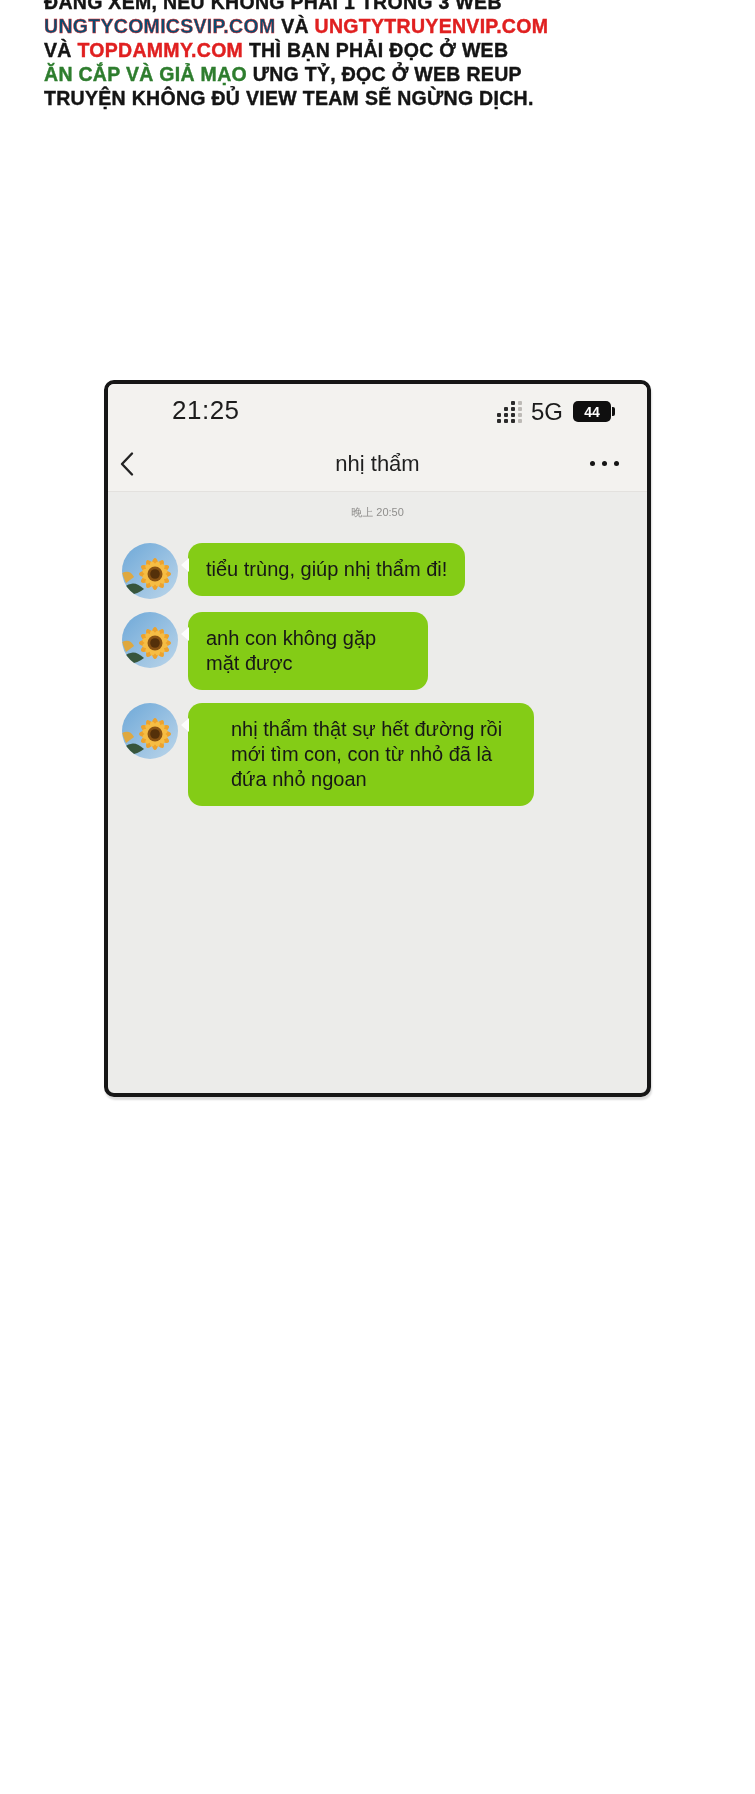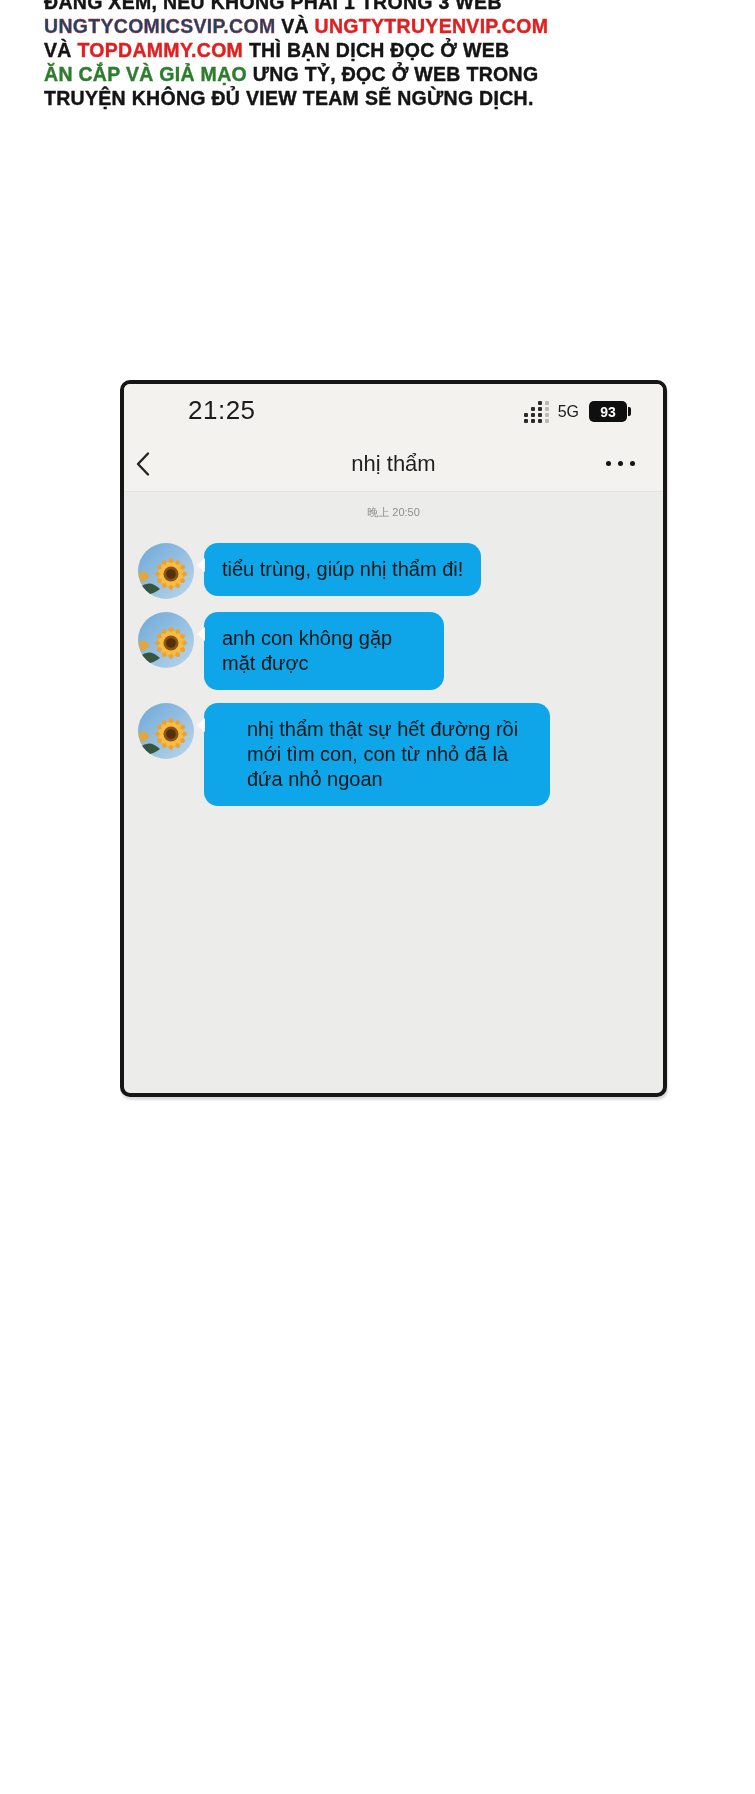--- a/index.html
+++ b/index.html
@@ -10,69 +10,69 @@
   .warning{position:absolute;left:44px;top:-10px;width:660px;
            font-family:"Liberation Sans",sans-serif;font-weight:700;
            font-size:19.5px;line-height:24px;letter-spacing:.3px;color:#141414;
            -webkit-text-stroke:.4px #141414;}
   .warning .wline{white-space:nowrap;}
 
   
   .phone{position:absolute;left:104px;top:380px;width:547px;height:717px;
          box-sizing:border-box;border:4px solid #161616;border-radius:10px;
          background:#ececе9;background-color:#ececea;overflow:hidden;
-         box-shadow:1px 3px 2px rgba(0,0,0,.14);margin-left:16px;}
+         box-shadow:1px 3px 2px rgba(0,0,0,.14);}
 
   .statusbar{height:53px;background:#f3f2ef;display:flex;align-items:center;
              padding:0 36px 0 64px;box-sizing:border-box;}
   .time{font-size:26px;color:#1c1c1c;letter-spacing:.5px;}
   .sb-spacer{flex:1;}
   .signal{display:flex;align-items:flex-end;gap:3px;height:20px;margin-right:9px;margin-top:4px;}
   .signal .col{display:flex;flex-direction:column;gap:2px;}
   .signal .dot{width:4px;height:4px;background:#2b2b2b;border-radius:1px;}
   .signal .col.off .dot{background:#bdbab6;}
-  .net{font-size:16px;color:#1c1c1c;margin-right:10px;margin-top:2px;}
+  .net{font-size:24px;color:#1c1c1c;margin-right:10px;margin-top:2px;}
   .battery{position:relative;width:38px;height:21px;background:#0f0f0f;border-radius:5px;
            color:#fff;font-size:14px;font-weight:700;display:flex;align-items:center;
            justify-content:center;margin-top:2px;}
   .battery::after{content:"";position:absolute;right:-4px;top:6px;width:3px;height:9px;
                   background:#0f0f0f;border-radius:0 2px 2px 0;}
 
   .navbar{height:55px;background:#f3f2ef;border-bottom:1px solid #e3e1de;position:relative;
           display:flex;align-items:center;padding:0 11px;box-sizing:border-box;}
   .back{display:flex;align-items:center;cursor:pointer;}
   .nav-title{position:absolute;left:0;right:0;text-align:center;font-size:22px;
              font-weight:500;color:#1f1f1f;}
   .menu-dots{position:absolute;right:28px;top:24px;display:flex;gap:7px;cursor:pointer;}
   .menu-dots i{width:5px;height:5px;border-radius:50%;background:#141414;}
 
   .datestamp{text-align:center;margin-top:13px;font-size:11px;color:#8f8e8c;}
 
   .messages{padding:23px 14px 0 14px;}
   .msg{display:flex;align-items:flex-start;gap:10px;margin-bottom:13px;}
   .avatar{width:56px;height:56px;border-radius:50%;overflow:hidden;flex:0 0 56px;}
-  .bubble{position:relative;background:#0ea5e9;border-radius:14px;padding:14px 18px;
+  .bubble{position:relative;background:#84cc16;border-radius:14px;padding:14px 18px;
           font-size:20px;line-height:25px;color:#171717;box-sizing:border-box;}
   .bubble::before{content:"";position:absolute;left:-7px;top:15px;width:0;height:0;
                   border-top:7px solid transparent;border-bottom:7px solid transparent;
                   border-right:8px solid #fdfdfd;}
   .msg:nth-child(1) .bubble{max-width:300px;}
   .msg:nth-child(2) .bubble{max-width:240px;}
   .msg:nth-child(3) .bubble{max-width:346px;padding-left:43px;}
 </style>
 </head>
 <body>
 
 <div class="page">
 
   <div class="warning" id="warning">
       <div class="wline"><span style="color: rgb(20, 20, 20); -webkit-text-stroke: 0.4px rgb(20, 20, 20);">ĐANG XEM, NẾU KHÔNG PHẢI 1 TRONG 3 WEB</span></div>
       <div class="wline"><span style="color: #0c4a6e; -webkit-text-stroke: 0.4px rgb(224, 32, 32);">UNGTYCOMICSVIP.COM</span><span style="color: rgb(20, 20, 20); -webkit-text-stroke: 0.4px rgb(20, 20, 20);"> VÀ </span><span style="color: rgb(224, 32, 32); -webkit-text-stroke: 0.4px rgb(224, 32, 32);">UNGTYTRUYENVIP.COM</span></div>
-      <div class="wline"><span style="color: rgb(20, 20, 20); -webkit-text-stroke: 0.4px rgb(20, 20, 20);">VÀ </span><span style="color: rgb(224, 32, 32); -webkit-text-stroke: 0.4px rgb(224, 32, 32);">TOPDAMMY.COM</span><span style="color: rgb(20, 20, 20); -webkit-text-stroke: 0.4px rgb(20, 20, 20);"> THÌ BẠN DỊCH ĐỌC Ở WEB</span></div>
-      <div class="wline"><span style="color: rgb(46, 125, 46); -webkit-text-stroke: 0.4px rgb(46, 125, 46);">ĂN CẮP VÀ GIẢ MẠO</span><span style="color: rgb(20, 20, 20); -webkit-text-stroke: 0.4px rgb(20, 20, 20);"> ƯNG TỶ, ĐỌC Ở WEB TRONG</span></div>
+      <div class="wline"><span style="color: rgb(20, 20, 20); -webkit-text-stroke: 0.4px rgb(20, 20, 20);">VÀ </span><span style="color: rgb(224, 32, 32); -webkit-text-stroke: 0.4px rgb(224, 32, 32);">TOPDAMMY.COM</span><span style="color: rgb(20, 20, 20); -webkit-text-stroke: 0.4px rgb(20, 20, 20);"> THÌ BẠN PHẢI ĐỌC Ở WEB</span></div>
+      <div class="wline"><span style="color: rgb(46, 125, 46); -webkit-text-stroke: 0.4px rgb(46, 125, 46);">ĂN CẮP VÀ GIẢ MẠO</span><span style="color: rgb(20, 20, 20); -webkit-text-stroke: 0.4px rgb(20, 20, 20);"> ƯNG TỶ, ĐỌC Ở WEB REUP</span></div>
       <div class="wline"><span style="color: rgb(20, 20, 20); -webkit-text-stroke: 0.4px rgb(20, 20, 20);">TRUYỆN KHÔNG ĐỦ VIEW TEAM SẼ NGỪNG DỊCH.</span></div>
     </div>
 
   <div class="phone">
 
     <div class="statusbar">
       <span class="time">21:25</span>
       <span class="sb-spacer"></span>
       <span class="signal">
         <span class="col">
@@ -92,21 +92,21 @@
           </span>
         <span class="col off">
             <i class="dot"></i>
             <i class="dot"></i>
             <i class="dot"></i>
             <i class="dot"></i>
           </span>
       </span>
       <span class="net">5G</span>
       <span class="battery">
-        <span>93</span>
+        <span>44</span>
       </span>
     </div>
 
     <div class="navbar">
       <span class="back">
         <svg width="16" height="26" viewBox="0 0 16 26">
           <polyline points="13,2.5 3,13 13,23.5" fill="none" stroke="#232323" stroke-width="2.4" stroke-linecap="round" stroke-linejoin="round"></polyline>
         </svg>
       </span>
       <span class="nav-title">nhị thẩm</span>

